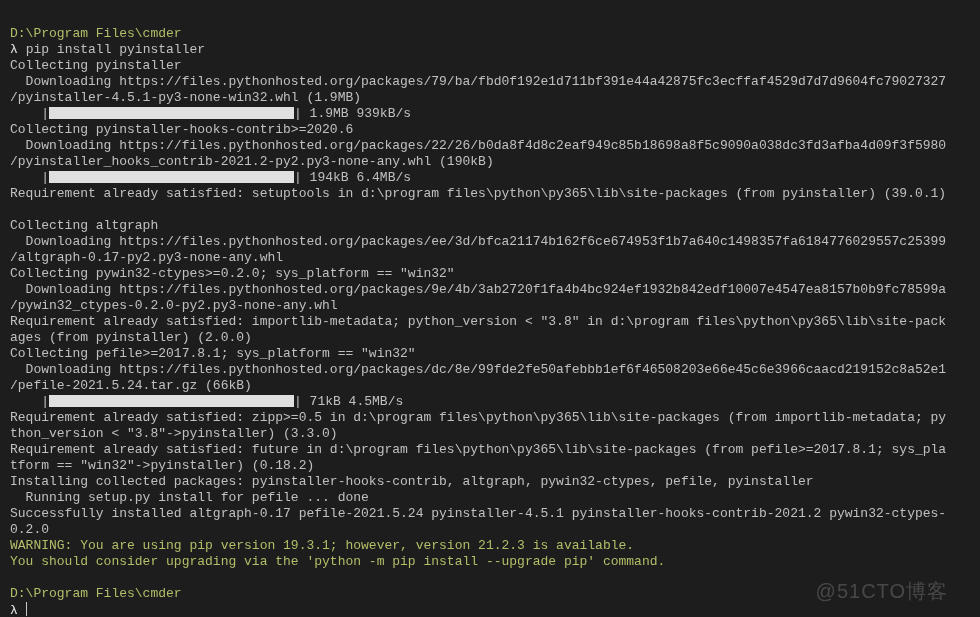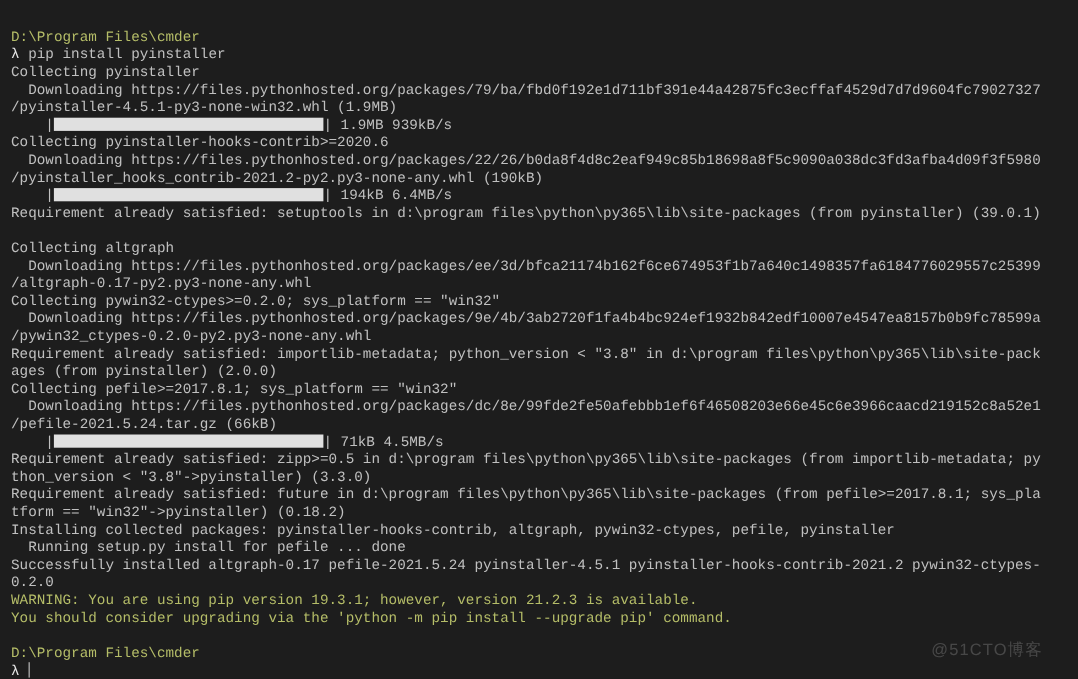--- a/index.html
+++ b/index.html
@@ -31,21 +31,21 @@
     background: #e0e0e0;
     height: 12px;
     vertical-align: -2px;
   }
   .watermark {
     position: absolute;
     right: 12px;
     bottom: 8px;
     color: rgba(200,200,200,0.25);
     font-family: Arial, sans-serif;
-    font-size: 15px;
+    font-size: 20px;
     letter-spacing: 1px;
   }
   .cursor {
     display: inline-block;
     width: 1px;
     height: 14px;
     background: #c8c8c8;
     vertical-align: -2px;
   }
 </style>

